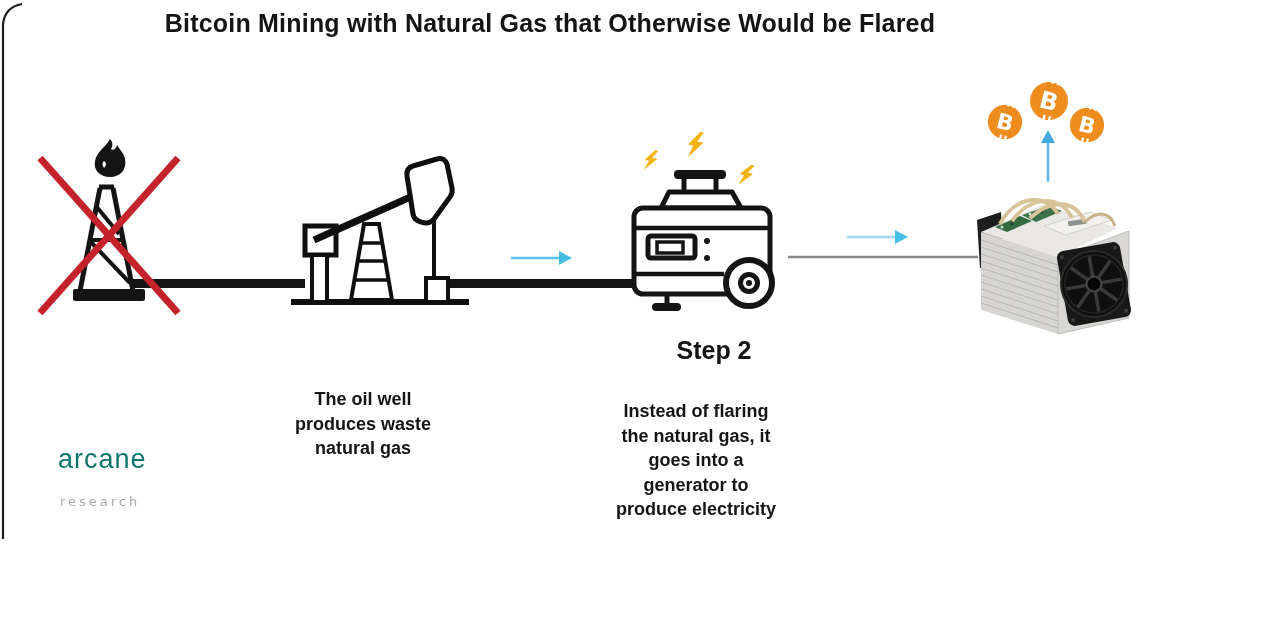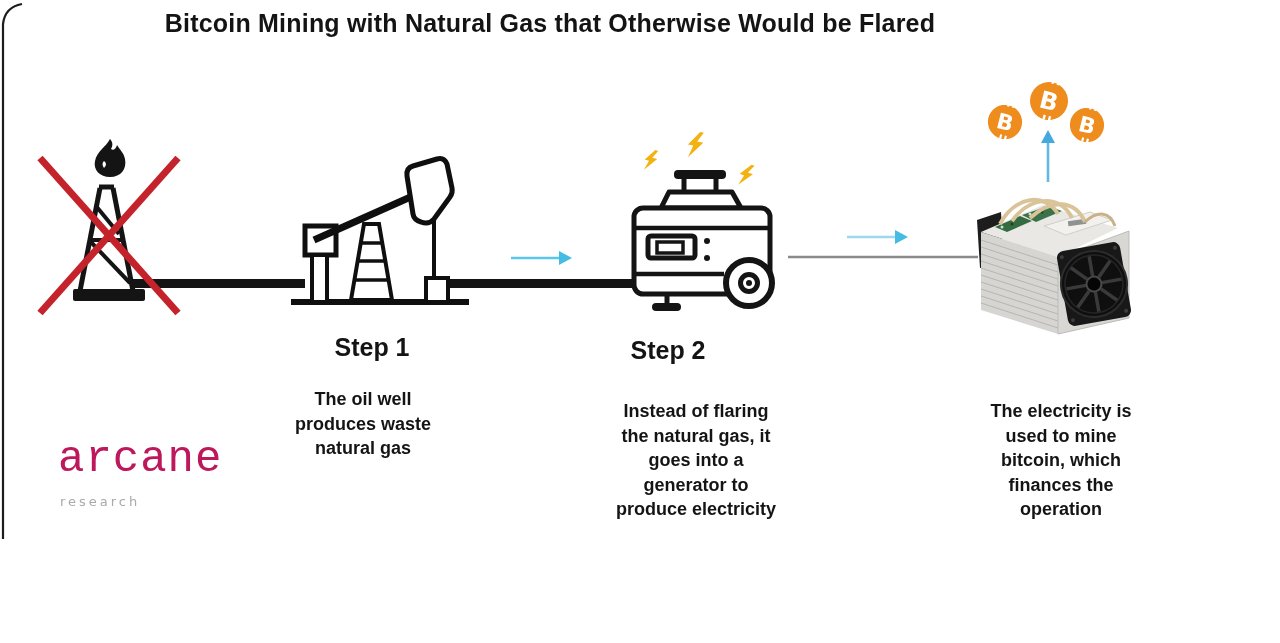--- a/index.html
+++ b/index.html
@@ -10,33 +10,33 @@
   .title{
     position:absolute;top:9px;left:0;width:1100px;text-align:center;
     font-size:25px;font-weight:bold;color:#141414;letter-spacing:0.2px;
   }
   .art{position:absolute;top:0;left:0;}
   .step-label{
     position:absolute;width:160px;text-align:center;
     font-size:25px;font-weight:bold;color:#141414;
   }
   .step-label.s1{left:292px;top:333px;}
-  .step-label.s2{left:588px;top:336px;}
+  .step-label.s2{left:634px;top:336px;}
   .step-label.s3{left:987px;top:343px;word-spacing:6px;}
   .step-desc{
     position:absolute;width:230px;text-align:center;white-space:pre-line;
     font-size:18px;font-weight:bold;color:#141414;line-height:24.5px;
   }
   .step-desc.d1{left:248px;top:387px;}
   .step-desc.d2{left:581px;top:399px;}
   .step-desc.d3{left:946px;top:399px;}
   .brand{position:absolute;left:58px;top:440px;}
   .brand-name{
-    font-family:Liberation Mono, monospace;font-size:44px;font-weight:400;
-    color:#be185d;letter-spacing:1px;line-height:38px;
+    font-family:Liberation Sans, sans-serif;font-size:27px;font-weight:400;
+    color:#0f766e;letter-spacing:1px;line-height:38px;
   }
   .brand-sub{
     font-family:"DejaVu Sans",sans-serif;font-size:13px;color:#a7a9ac;
     letter-spacing:3px;margin-top:16px;margin-left:2px;
   }
 </style>
 </head>
 <body>
 
 <div class="canvas">
@@ -206,35 +206,29 @@
     <g transform="translate(1087,125) scale(0.9) rotate(14)">
       <circle r="19" fill="#ee8c1e"></circle>
       <text x="0" y="8.5" text-anchor="middle" font-family="DejaVu Sans, sans-serif" font-size="24" font-weight="bold" fill="#ffffff">B</text>
       <rect x="-2" y="-22" width="2.4" height="4.5" fill="#ffffff"></rect>
       <rect x="3.5" y="-22" width="2.4" height="4.5" fill="#ffffff"></rect>
       <rect x="-2" y="14.5" width="2.4" height="4.5" fill="#ffffff"></rect>
       <rect x="3.5" y="14.5" width="2.4" height="4.5" fill="#ffffff"></rect>
     </g>
   </svg>
 
-  <div class="step-label s1">Step 1</div>
   <div class="step-label s2">Step 2</div>
 
   <div class="step-desc d1">The oil well
 produces waste
 natural gas</div>
   <div class="step-desc d2">Instead of flaring
 the natural gas, it
 goes into a
 generator to
 produce electricity</div>
-  <div class="step-desc d3">The electricity is
-used to mine
-bitcoin, which
-finances the
-operation</div>
 
   <div class="brand">
     <div class="brand-name">arcane</div>
     <div class="brand-sub">research</div>
   </div>
 
 </div>
 
 </body></html>

